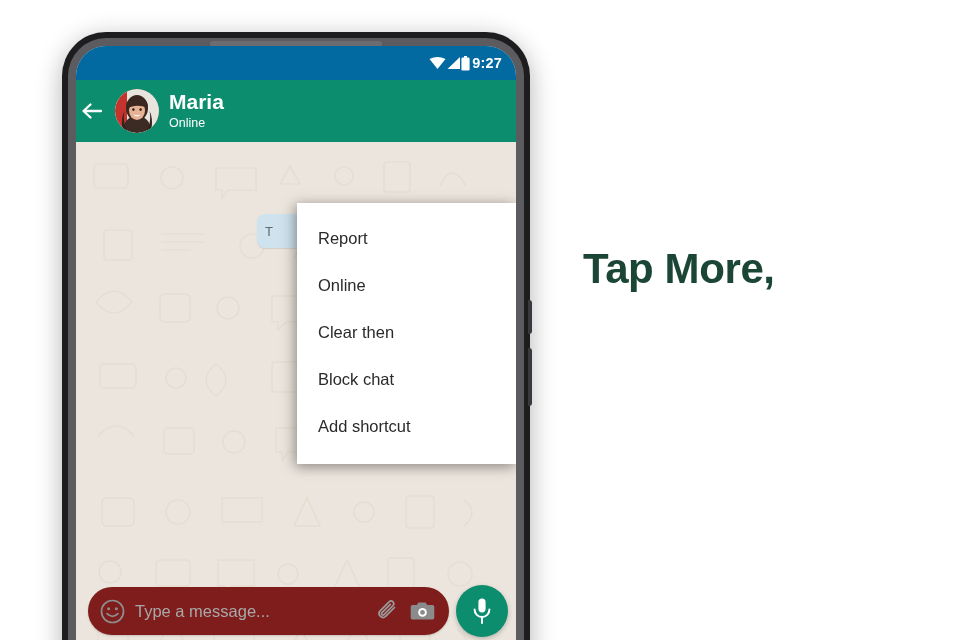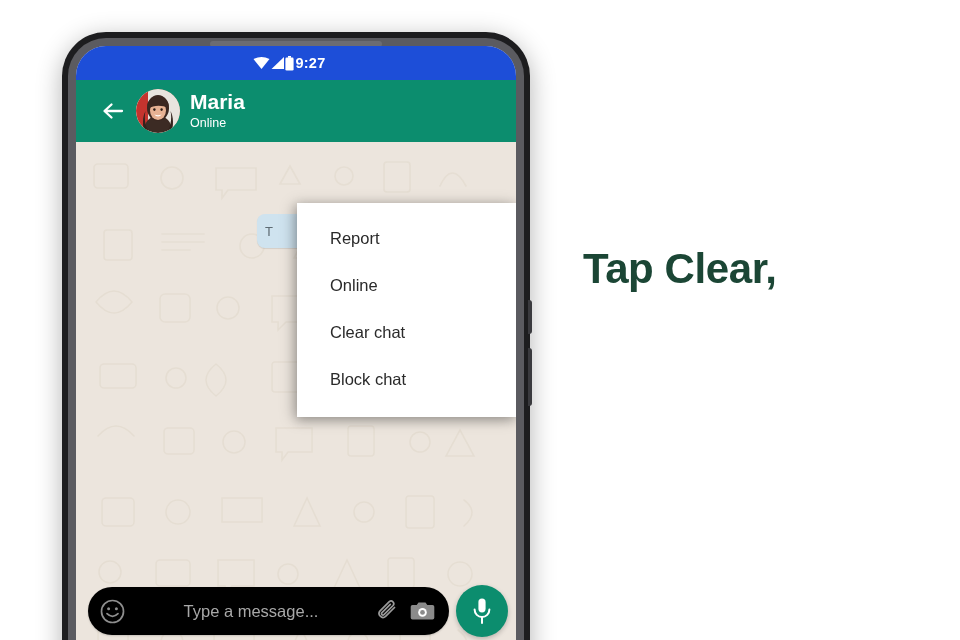--- a/index.html
+++ b/index.html
@@ -60,44 +60,44 @@
     border-radius: 0 3px 3px 0;
     background: #3a3a3e;
   }
   .side-btn.s1 { top: 268px; height: 34px; }
   .side-btn.s2 { top: 316px; height: 58px; }
 
   
   .status-bar {
     position: relative;
     height: 34px;
-    background: #1d4ed8;
-    display: flex;
-    align-items: center;
-    justify-content: center;
+    background: #0369a1;
+    display: flex;
+    align-items: center;
+    justify-content: flex-end;
     padding: 0 14px 0 0;
     z-index: 6;
   }
   .sb-icon { display: block; }
   .sb-time {
     color: #ffffff;
     font-size: 14.5px;
     font-weight: bold;
     letter-spacing: 0.2px;
     margin-left: 2px;
   }
 
   
   .chat-header {
     position: relative;
     height: 62px;
     background: #0C8D6E;
     display: flex;
     align-items: center;
-    padding: 0 10px 0 24px;
+    padding: 0 10px 0 3px;
     gap: 10px;
     z-index: 5;
   }
   .back-arrow { width: 26px; height: 26px; flex: 0 0 auto; }
   .avatar {
     width: 44px; height: 44px;
     border-radius: 50%;
     flex: 0 0 auto;
     overflow: hidden;
     position: relative;
@@ -156,21 +156,21 @@
     position: absolute;
     left: 221px;
     top: 61px;
     right: 0;
     background: #FFFFFF;
     box-shadow: -3px 2px 14px rgba(0,0,0,0.26), 0 3px 10px rgba(0,0,0,0.20);
     padding: 12px 0 14px 0;
     z-index: 10;
   }
   .menu-item {
-    padding: 14px 0 14px 33px;
+    padding: 14px 0 14px 21px;
     font-size: 16.5px;
     color: #2a2a2a;
     line-height: 1.15;
     white-space: nowrap;
     cursor: pointer;
   }
 
   
   .input-bar {
     position: absolute;
@@ -179,29 +179,28 @@
     height: 62px;
     display: flex;
     align-items: center;
     padding: 0 8px 0 12px;
     gap: 7px;
     z-index: 8;
   }
   .input-pill {
     flex: 1 1 auto;
     height: 48px;
-    background: #000000;
+    background: #7f1d1d;
     border-radius: 26px;
     display: flex;
     align-items: center;
     padding: 0 14px 0 12px;
     gap: 10px;
     box-shadow: 0 1px 2px rgba(0,0,0,0.16);
     min-width: 0;
-    text-align: center;
   }
   .msg-placeholder {
     flex: 1 1 auto;
     color: #a8a8a8;
     font-size: 16.5px;
     white-space: nowrap;
     overflow: hidden;
   }
   .pill-icon { flex: 0 0 auto; display: block; }
   .mic-button {
@@ -352,22 +351,23 @@
           <rect x="324" y="484" width="30" height="30" rx="3"></rect>
           <path d="M382 488 q18 14 0 26"></path>
         </g>
       </svg>
 
       <div class="bubble-peek">T</div>
 
       <div class="popup-menu">
         <div class="menu-item">Report</div>
         <div class="menu-item">Online</div>
-        <div class="menu-item">Clear chat</div>
+        <div class="menu-item">Clear then</div>
         <div class="menu-item">Block chat</div>
+        <div class="menu-item">Add shortcut</div>
       </div>
 
       <div class="input-bar">
         <div class="input-pill">
           <svg class="pill-icon" width="25" height="25" viewBox="0 0 25 25">
             <circle cx="12.5" cy="12.5" r="11" fill="none" stroke="#8e8e8e" stroke-width="1.7"></circle>
             <circle cx="8.6" cy="9.8" r="1.5" fill="#8e8e8e"></circle>
             <circle cx="16.4" cy="9.8" r="1.5" fill="#8e8e8e"></circle>
             <path d="M7 14.6 q5.5 5.4 11 0" fill="none" stroke="#8e8e8e" stroke-width="1.7" stroke-linecap="round"></path>
           </svg>
@@ -388,14 +388,14 @@
             <path d="M11 20 v6" fill="none" stroke="#ffffff" stroke-width="2" stroke-linecap="round"></path>
           </svg>
         </div>
       </div>
 
     </div>
   </div>
 </div>
 
 <div class="caption">
-  <div class="caption-line">Tap Clear,</div>
+  <div class="caption-line">Tap More,</div>
 </div>
 
 </body></html>

